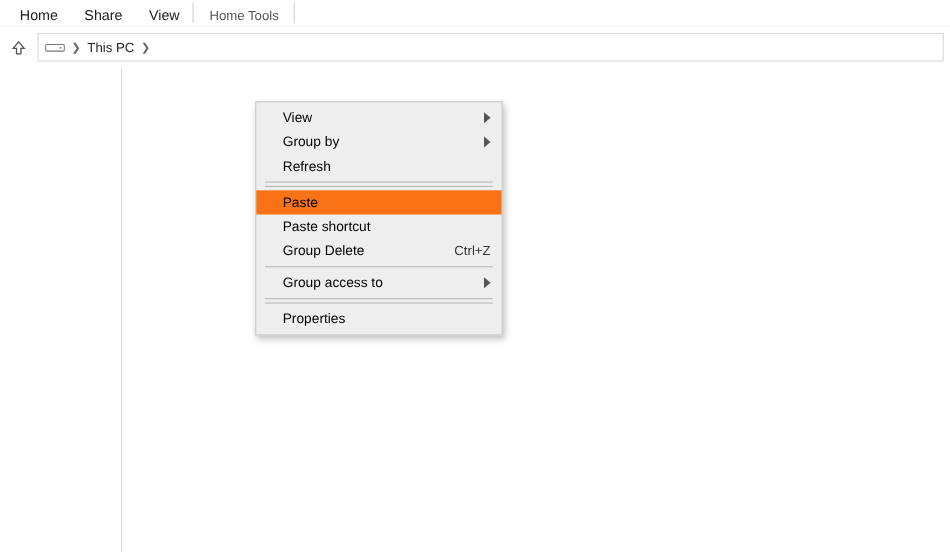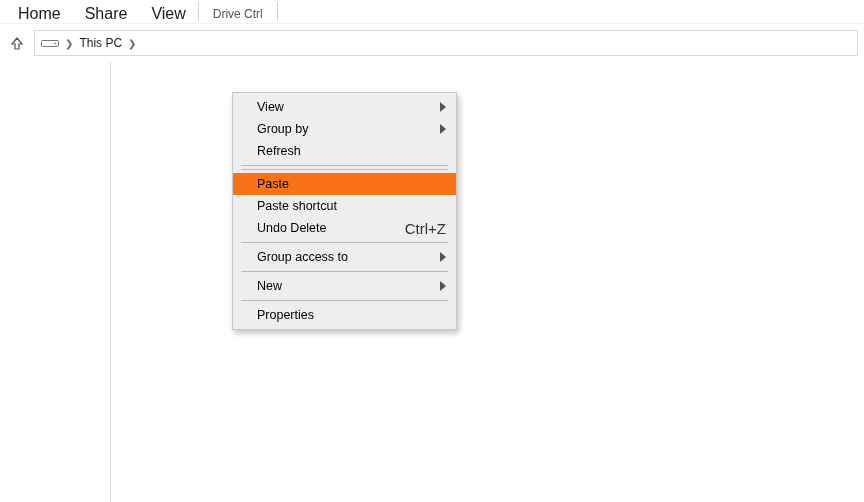--- a/index.html
+++ b/index.html
@@ -15,21 +15,21 @@
     }
     .ribbon-tabs {
       display: flex;
       align-items: stretch;
       height: 24px;
       padding-left: 6px;
       border-bottom: 1px solid rgba(0,0,0,0.05);
     }
     .ribbon-tabs .tab {
       padding: 4px 12px 0 12px;
-      font-size: 16px;
+      font-size: 13px;
       color: #202020;
       cursor: default;
       display: flex;
       align-items: center;
     }
     .ribbon-tabs .sep {
       width: 1px;
       background: #d0d0d0;
       margin: 2px 0;
     }
@@ -87,21 +87,21 @@
     }
     .mi {
       display:flex;
       align-items:center;
       height:22px;
       padding: 0 10px 0 24px;
       position: relative;
       cursor: default;
     }
     .mi .label { flex:1; text-align:left; }
-    .mi .shortcut { color:#333; font-size:15px; }
+    .mi .shortcut { color:#333; font-size:12px; }
     .mi.has-sub::after {
       content:"";
       position:absolute;
       right:10px;
       top:50%;
       transform: translateY(-50%);
       width:0;height:0;
       border-top:5px solid transparent;
       border-bottom:5px solid transparent;
       border-left:6px solid #555;
@@ -116,21 +116,21 @@
     }
   </style>
 </head>
 <body>
 
 <div class="ribbon-tabs">
   <div class="tab">Home</div>
   <div class="tab">Share</div>
   <div class="tab">View</div>
   <div class="sep"></div>
-  <div class="tools">Drive Ctrl</div>
+  <div class="tools">Home Tools</div>
   <div class="sep"></div>
 </div>
 
 <div class="addr-wrap">
   <div class="up-icon">
     <svg width="14" height="14" viewBox="0 0 14 14">
         <path d="M7 2 L12 8 L9 8 L9 13 L5 13 L5 8 L2 8 Z" fill="none" stroke="#555" stroke-width="1.2"></path>
       </svg>
   </div>
   <div class="address-bar">
@@ -164,28 +164,25 @@
     </div>
   <div class="msep"></div>
   <div class="msep"></div>
   <div class="mi highlight">
       <span class="label">Paste</span>
     </div>
   <div class="mi">
       <span class="label">Paste shortcut</span>
     </div>
   <div class="mi">
-    <span class="label">Undo Delete</span>
+    <span class="label">Group Delete</span>
     <span class="shortcut">Ctrl+Z</span>
   </div>
   <div class="msep"></div>
   <div class="mi has-sub">
       <span class="label">Group access to</span>
     </div>
   <div class="msep"></div>
-  <div class="mi has-sub">
-      <span class="label">New</span>
-    </div>
   <div class="msep"></div>
   <div class="mi">
       <span class="label">Properties</span>
     </div>
 </div>
 
 </body></html>

